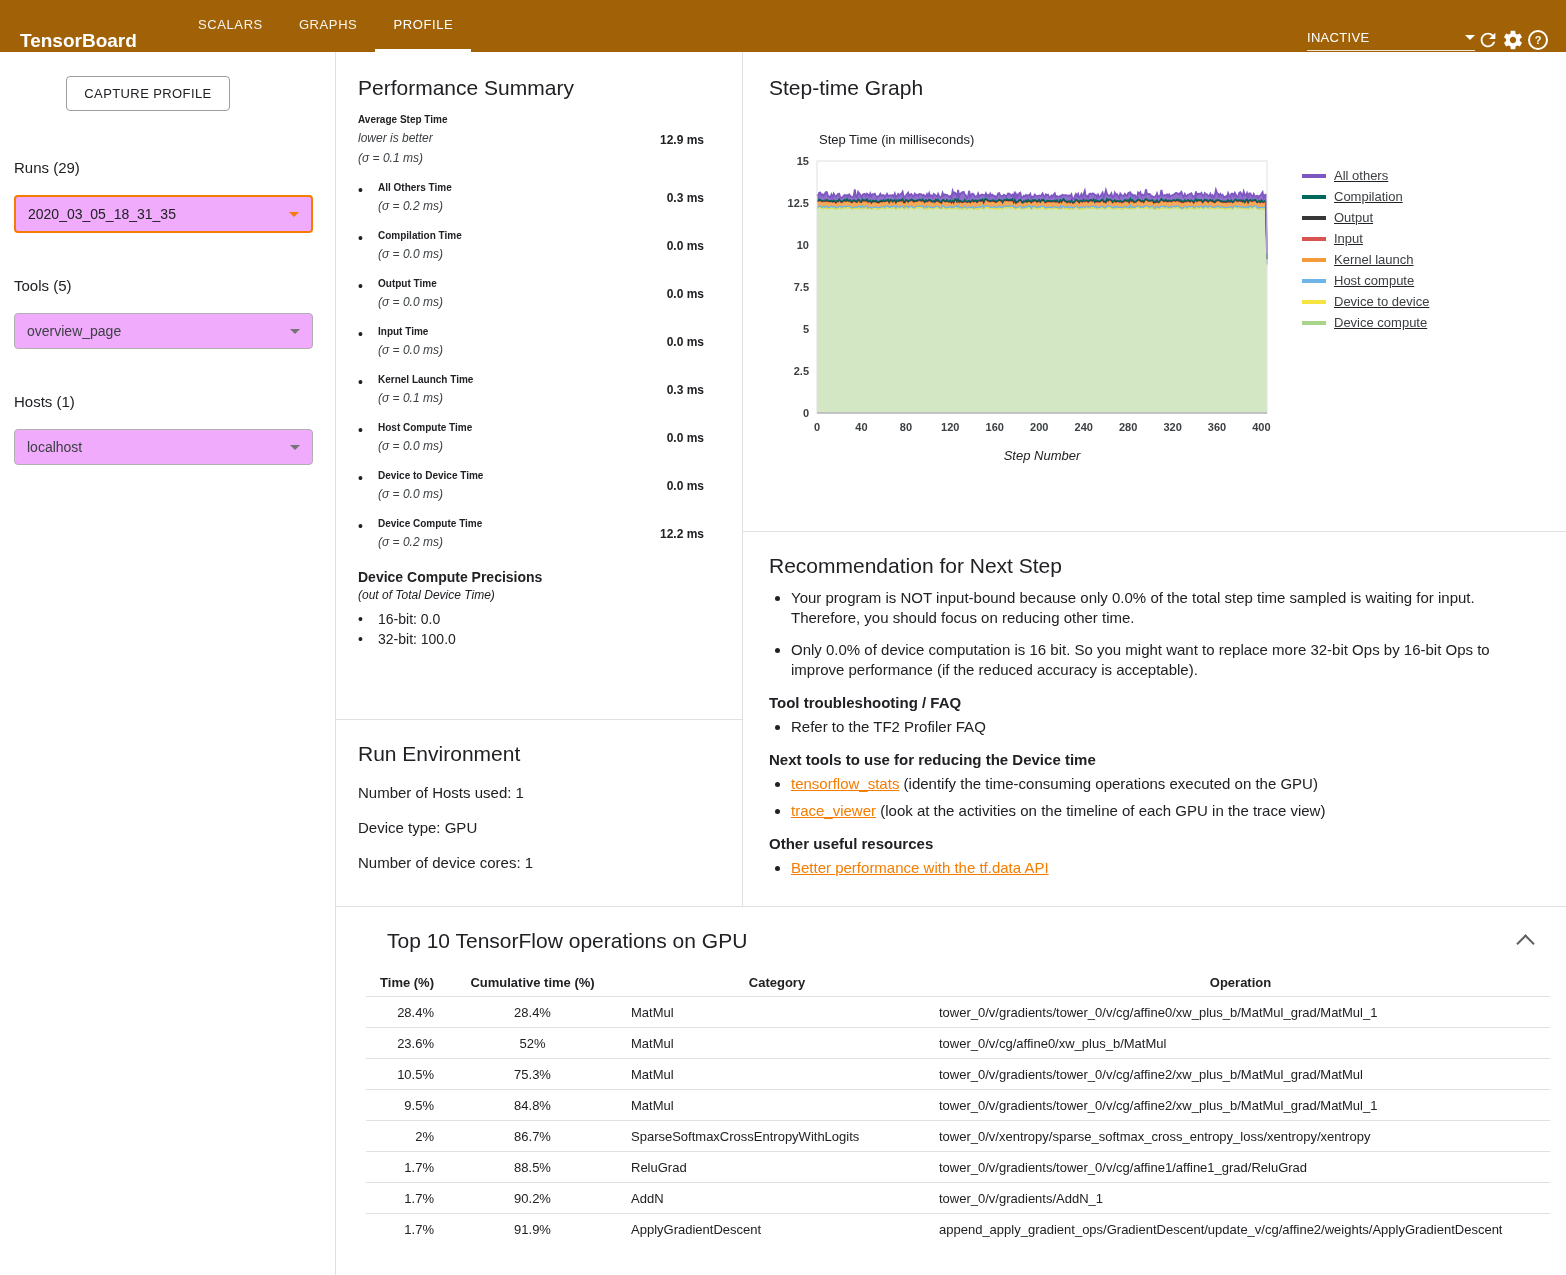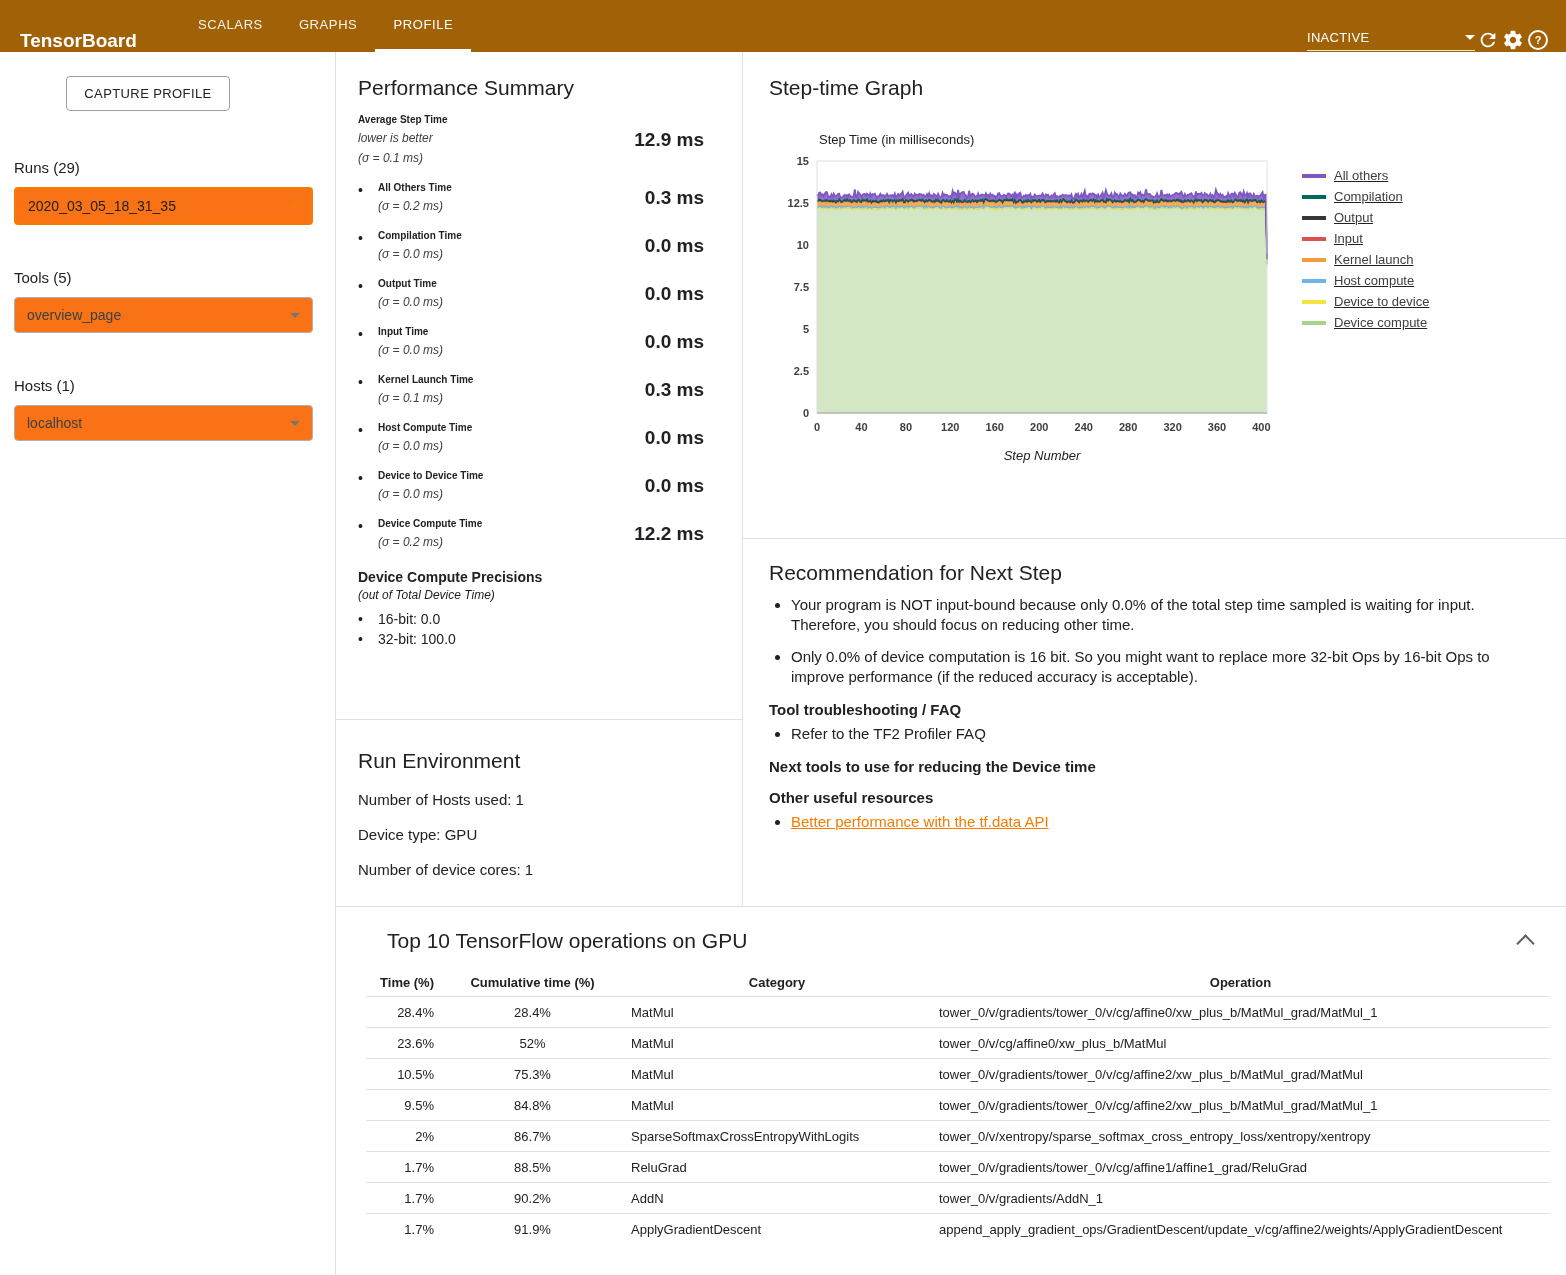--- a/index.html
+++ b/index.html
@@ -26,41 +26,41 @@
   .caret{width:0;height:0;border-left:5px solid transparent;border-right:5px solid transparent;
        border-top:5px solid #757575;flex:none;}
   .caret.orange{border-top-color:#f57c00;}
   .caret.white{border-top-color:#fff;}
   
   .page{display:flex;height:1223px;}
   .sidebar{width:335px;box-sizing:border-box;padding-top:22px;flex:none;}
   .main{flex:1;border-left:1px solid #e0e0e0;display:flex;flex-direction:column;min-width:0;}
   .top-section{display:flex;height:855px;box-sizing:border-box;border-bottom:1px solid #e0e0e0;}
   .left-col{width:407px;flex:none;border-right:1px solid #e0e0e0;box-sizing:border-box;
-       display:flex;flex-direction:column;gap:7px;}
+       display:flex;flex-direction:column;}
   .right-col{flex:1;display:flex;flex-direction:column;min-width:0;}
   h2{font-size:21px;font-weight:400;color:#202124;margin:0;}
   
   .capture-btn{display:block;margin:2px 0 0 66px;width:164px;height:35px;background:#fff;
        border:1px solid #9e9e9e;border-radius:4px;font-size:13px;letter-spacing:.4px;
        color:#202124;font-weight:500;cursor:pointer;font-family:"Liberation Sans",sans-serif;}
   .field-label{font-size:15px;color:#202124;margin:44px 0 0 14px;}
   .select{position:relative;height:34px;border:1px solid #b0b0b0;border-radius:4px;display:flex;
        align-items:center;justify-content:space-between;padding:0 12px;font-size:14px;
-       color:#3c4043;margin:11px 22px 0 14px;cursor:pointer;background:#f97316;}
+       color:#3c4043;margin:19px 22px 0 14px;cursor:pointer;background:#f0abfc;}
   .select.focused{border:2px solid #f57c00;color:#202124;}
   
   .perf{height:668px;box-sizing:border-box;border-bottom:1px solid #e0e0e0;padding:24px 38px 0 22px;}
   .ps-avg{display:flex;justify-content:space-between;align-items:center;margin:14px 0 17px;}
   .ps-item{display:flex;justify-content:space-between;align-items:center;margin-bottom:17px;}
   .ps-left{display:flex;}
   .bullet{width:20px;font-size:14px;color:#202124;flex:none;}
   .ps-label{font-size:10px;font-weight:bold;color:#202124;}
   .ps-note,.ps-sigma{font-size:12px;font-style:italic;color:#3c4043;margin-top:6px;}
-  .ps-value{font-size:19px;font-weight:bold;color:#202124;white-space:nowrap;}
+  .ps-value{font-size:12px;font-weight:bold;color:#202124;white-space:nowrap;}
   .prec-title{font-size:14px;font-weight:bold;margin-top:20px;}
   .prec-sub{font-size:12px;font-style:italic;margin:3px 0 7px;}
   .prec-item{display:flex;font-size:14px;line-height:20px;}
   
   .run-env{padding:22px;}
   .env-line{font-size:15px;margin-top:18px;color:#202124;}
   
   .graph-sec{height:486px;box-sizing:border-box;padding:24px 0 0 26px;}
   .chart-title{font-weight:normal;font-size:13px;margin:32px 0 4px 50px;color:#202124;}
   .chart-body{display:flex;align-items:flex-start;}
@@ -360,20 +360,24 @@
               <li>Your program is NOT input-bound because only 0.0% of the total step time sampled is waiting for input. Therefore, you should focus on reducing other time.</li>
               <li>Only 0.0% of device computation is 16 bit. So you might want to replace more 32-bit Ops by 16-bit Ops to improve performance (if the reduced accuracy is acceptable).</li>
             </ul>
 
           <div class="bold-head">Tool troubleshooting / FAQ</div>
           <ul id="faq-items" style="margin-top:6px;">
               <li class="tight">Refer to the TF2 Profiler FAQ</li>
             </ul>
 
           <div class="bold-head">Next tools to use for reducing the Device time</div>
+          <ul id="tool-items" style="margin-top:6px;">
+              <li class="tight"><a class="link" href="#">tensorflow_stats</a><span> (identify the time-consuming operations executed on the GPU)</span></li>
+              <li class="tight"><a class="link" href="#">trace_viewer</a><span> (look at the activities on the timeline of each GPU in the trace view)</span></li>
+            </ul>
 
           <div class="bold-head">Other useful resources</div>
           <ul id="resource-items" style="margin-top:6px;">
               <li class="tight"><a class="link" href="#">Better performance with the tf.data API</a></li>
             </ul>
         </div>
       </section>
     </div>
 
     <section class="ops-sec">

